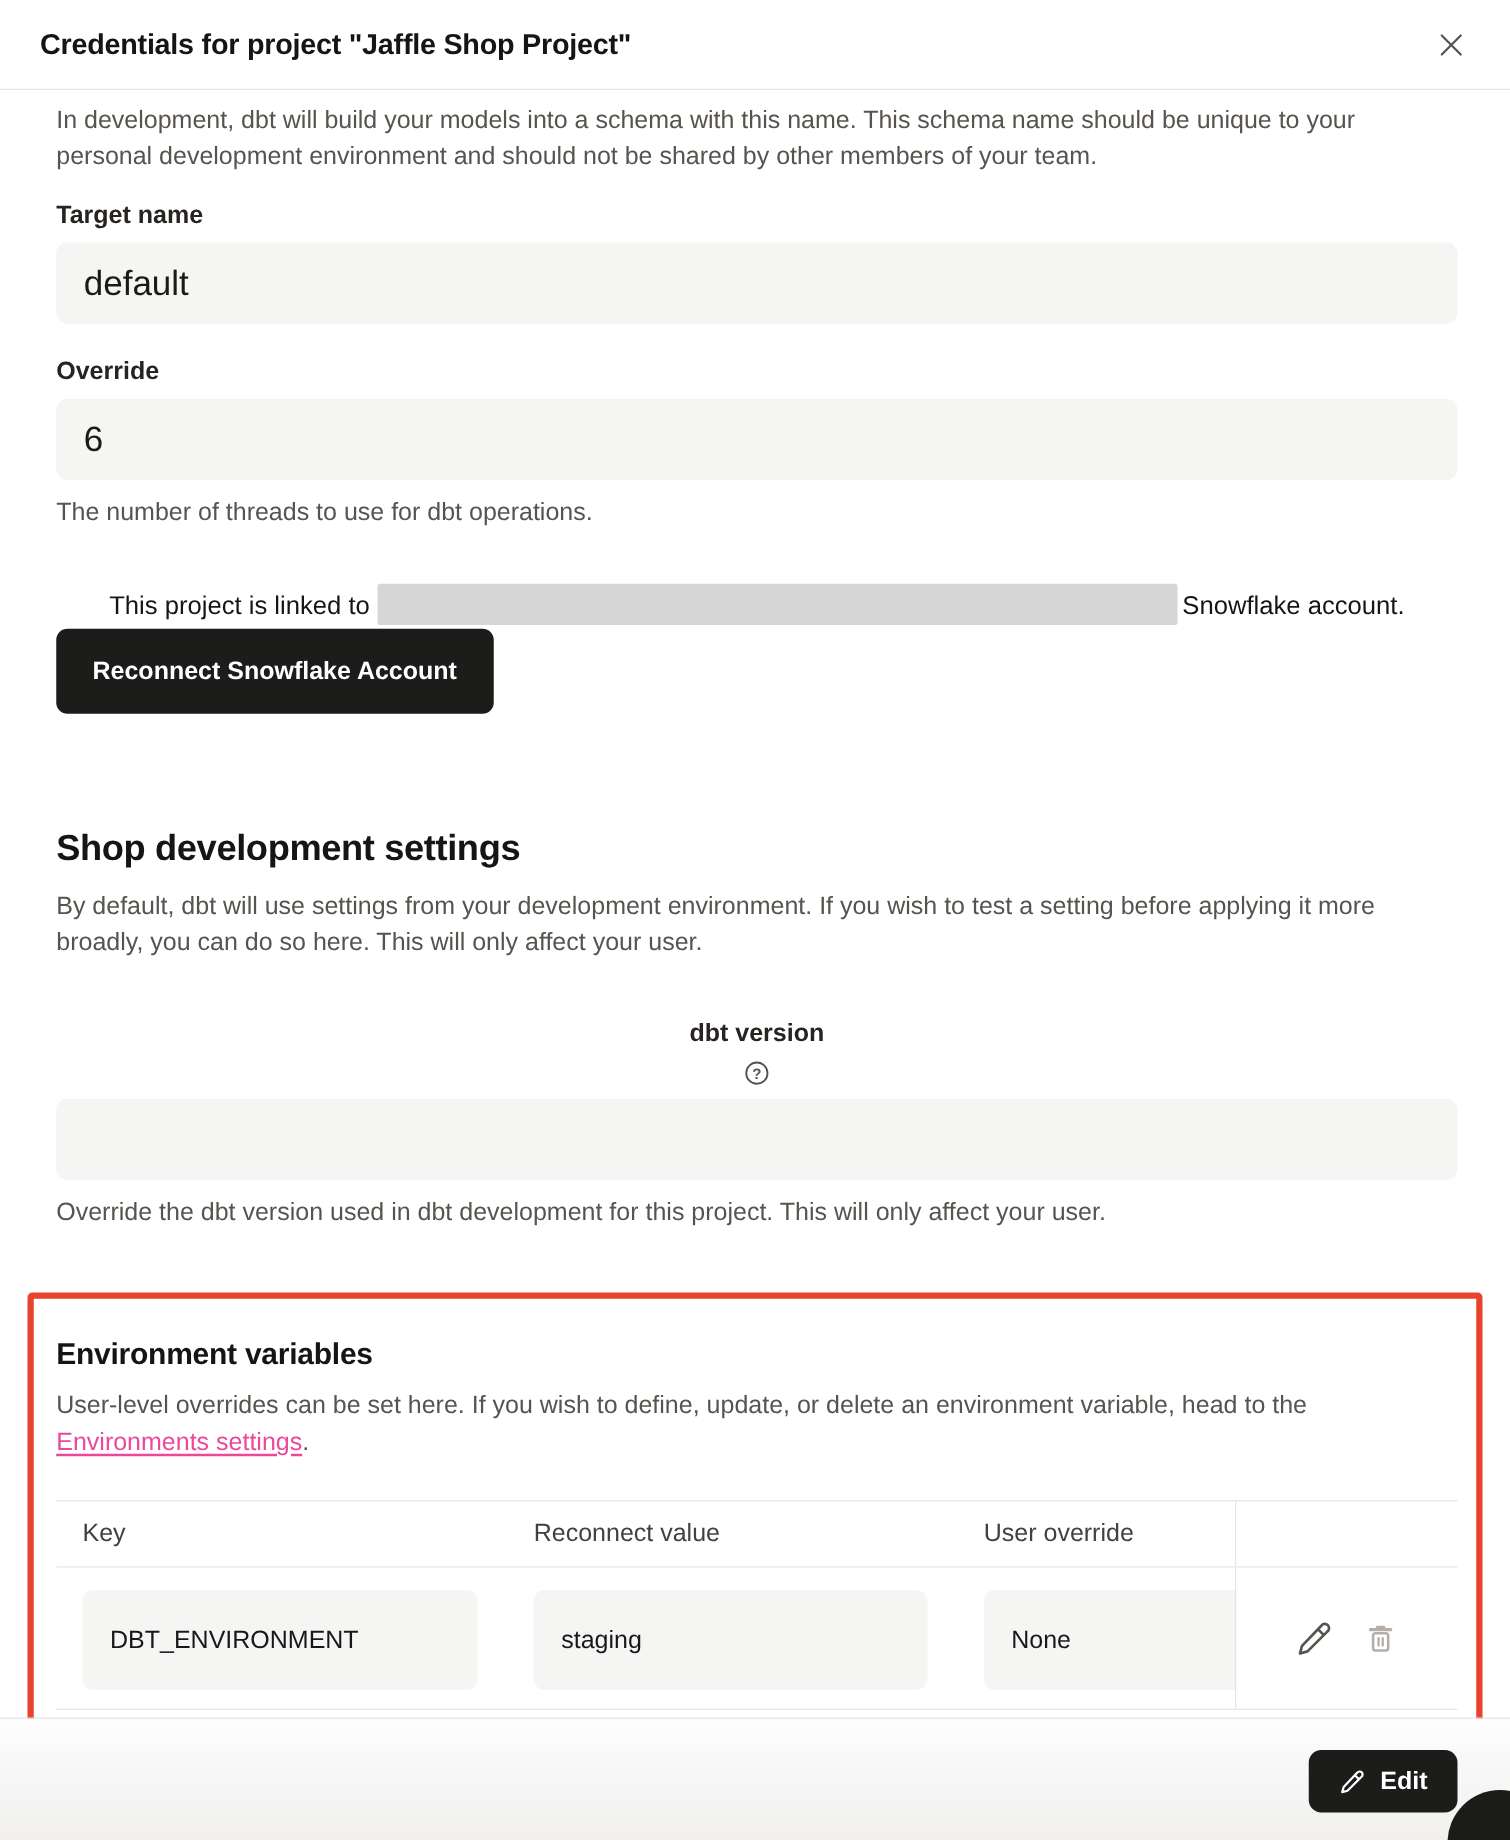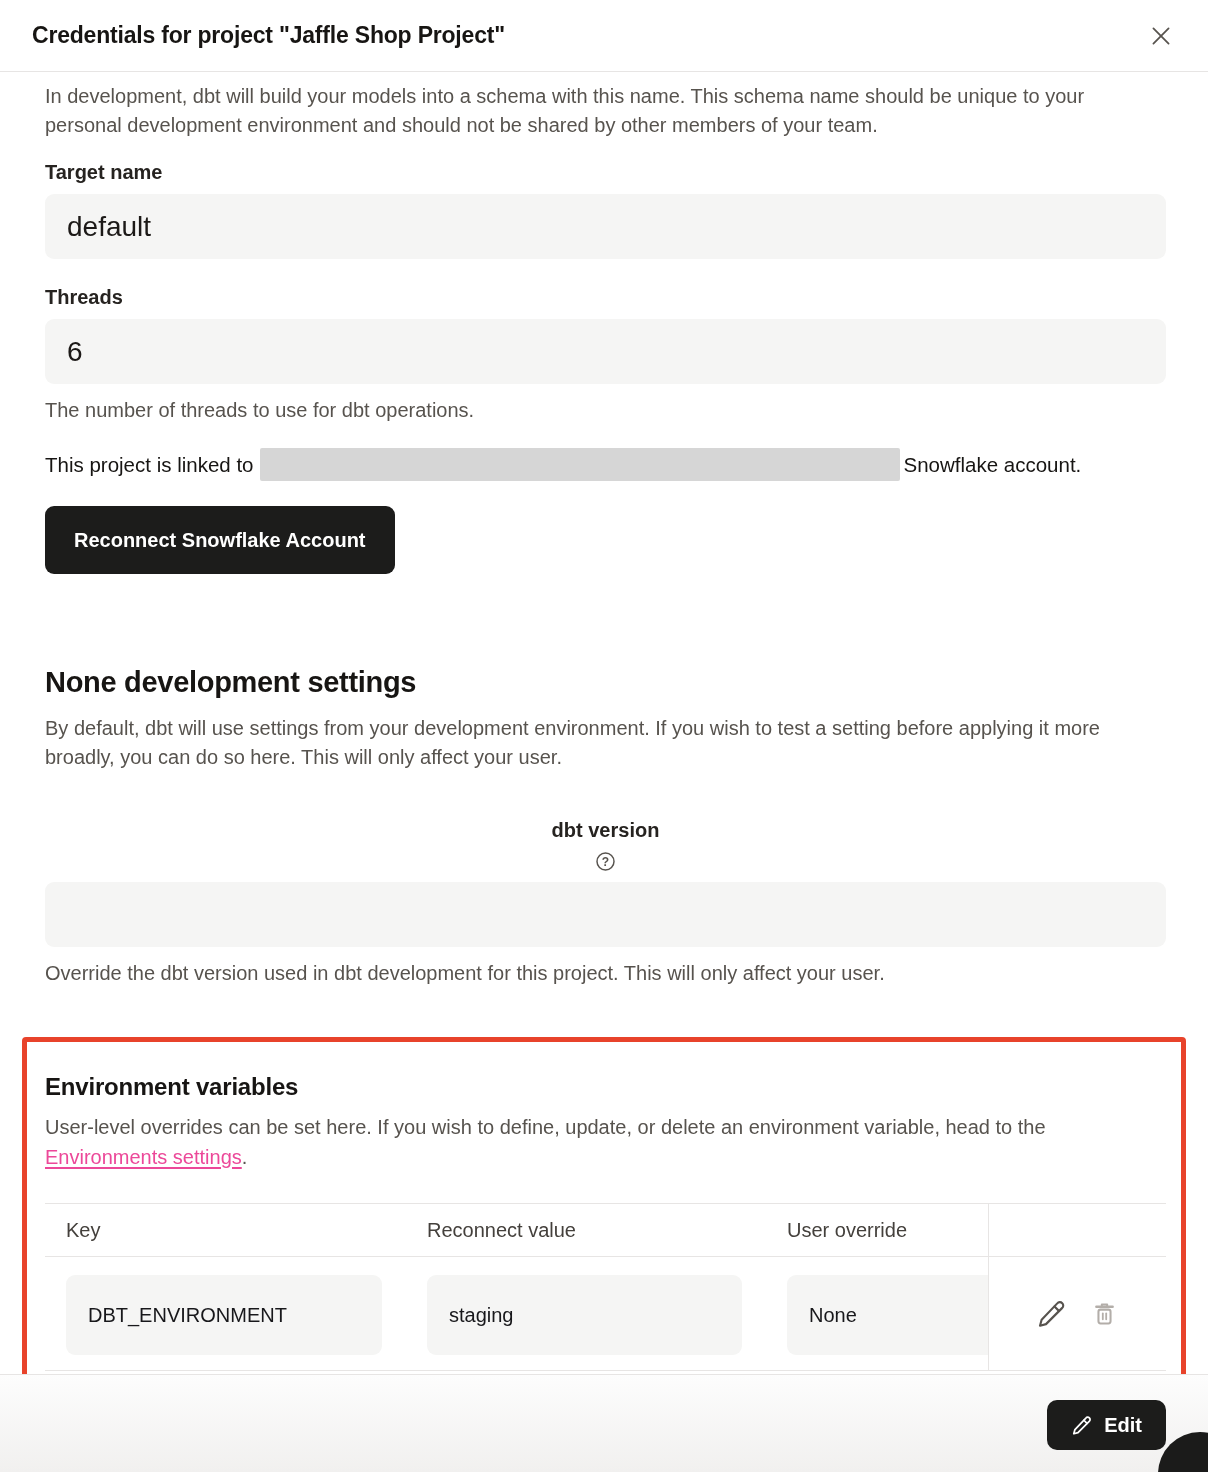--- a/index.html
+++ b/index.html
@@ -17,27 +17,27 @@
   
   .modal-body { padding:6px 42px 0 45px; }
   .intro { font-size:20px; line-height:29px; color:#57534e; margin-top:4px; }
   .field-label { display:flex; align-items:center; gap:9px; font-size:20px; font-weight:700; color:#262320; }
   .mt-label1 { margin-top:21px; }
   .mt-label2 { margin-top:27px; }
   .text-input { display:block; width:100%; height:65px; margin-top:10px; background:#f5f5f4;
     border:none; border-radius:9px; padding:0 22px; font-family:inherit; font-size:28px; color:#1c1917; outline:none; }
   .helper { font-size:20px; color:#57534e; margin-top:15px; }
 
-  .linked-para { margin-top:25px; font-size:20.5px; line-height:36px; color:#171513; }
+  .linked-para { margin-top:45px; font-size:20.5px; line-height:36px; color:#171513;text-align:center; }
   .redaction-bar { display:inline-block; width:640px; height:33px; background:#d6d6d6;
     border-radius:2px; vertical-align:-9px; margin:0 4px 0 6px; }
 
   .btn-dark { display:inline-flex; align-items:center; gap:12px; background:#1c1c1b; color:#fff;
     border:none; border-radius:9px; font-family:inherit; font-weight:700; cursor:pointer; }
-  .reconnect-btn { margin-top:23px; height:68px; padding:0 29px; font-size:20px; }
+  .reconnect-btn { height:68px; padding:0 29px; font-size:20px; }
 
   .section-heading { margin-top:92px; font-size:29px; font-weight:700; letter-spacing:-0.3px; color:#171513; }
   .section-desc { margin-top:15px; font-size:20px; line-height:29px; color:#57534e; }
   .mt-dbtver { margin-top:47px;flex-direction:column; }
   .help-icon { display:inline-flex; width:21px; height:21px; }
 
   
   .annotation-box { margin:52px -20px 0 -23px; border:5px solid #e8432b; border-radius:4px;
     padding:31px 15px 15px 18px; }
   .env-heading { font-size:24px; font-weight:700; letter-spacing:-0.2px; color:#171513; }
@@ -84,31 +84,31 @@
     </button>
   </div>
 
   <div class="modal-body">
 
     <p class="intro">In development, dbt will build your models into a schema with this name. This schema name should be unique to your personal development environment and should not be shared by other members of your team.</p>
 
     <div class="field-label mt-label1">Target name</div>
     <input class="text-input" readonly="" value="default" style="">
 
-    <div class="field-label mt-label2">Threads</div>
+    <div class="field-label mt-label2">Override</div>
     <input class="text-input" readonly="" value="6" style="">
     <div class="helper">The number of threads to use for dbt operations.</div>
 
     <p class="linked-para"><span>This project is linked to</span><span class="redaction-bar"></span><span>Snowflake account.</span></p>
 
     <button class="btn-dark reconnect-btn">
       <span>Reconnect Snowflake Account</span>
     </button>
 
-    <h2 class="section-heading">None development settings</h2>
+    <h2 class="section-heading">Shop development settings</h2>
     <p class="section-desc">By default, dbt will use settings from your development environment. If you wish to test a setting before applying it more broadly, you can do so here. This will only affect your user.</p>
 
     <div class="field-label mt-dbtver">
       <span>dbt version</span>
       <span class="help-icon">
         <svg width="21" height="21" viewBox="0 0 20 20">
           <circle cx="10" cy="10" r="8.1" fill="none" stroke="#57534e" stroke-width="1.4"></circle>
           <text x="10" y="14.2" text-anchor="middle" font-size="11.5" font-weight="bold" fill="#57534e" font-family="Liberation Sans, sans-serif">?</text>
         </svg>
       </span>

